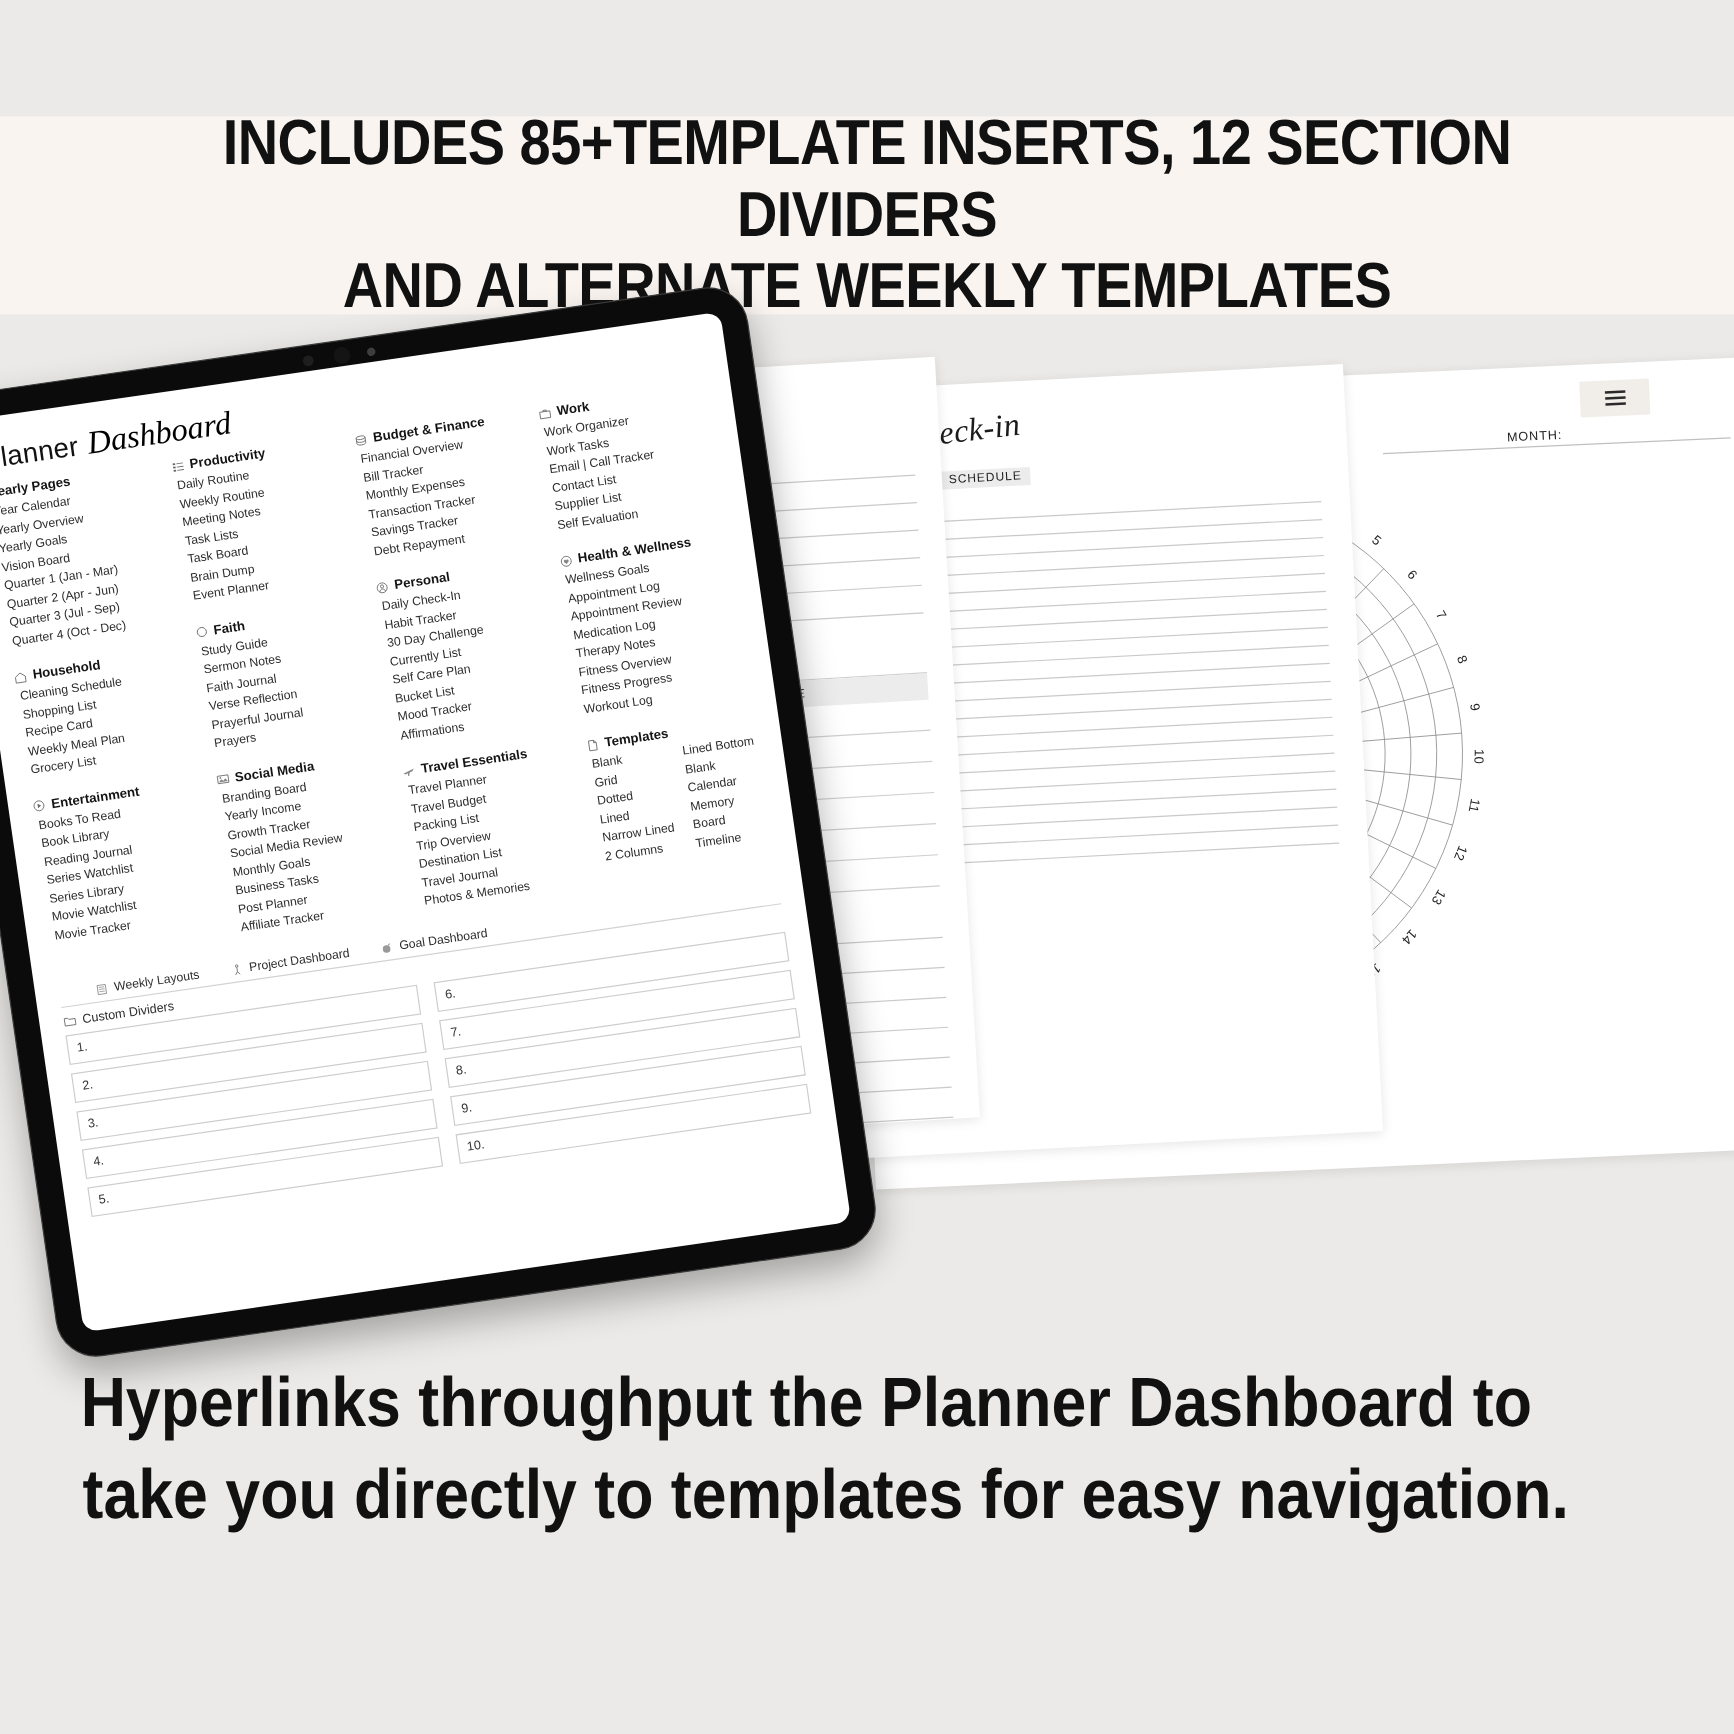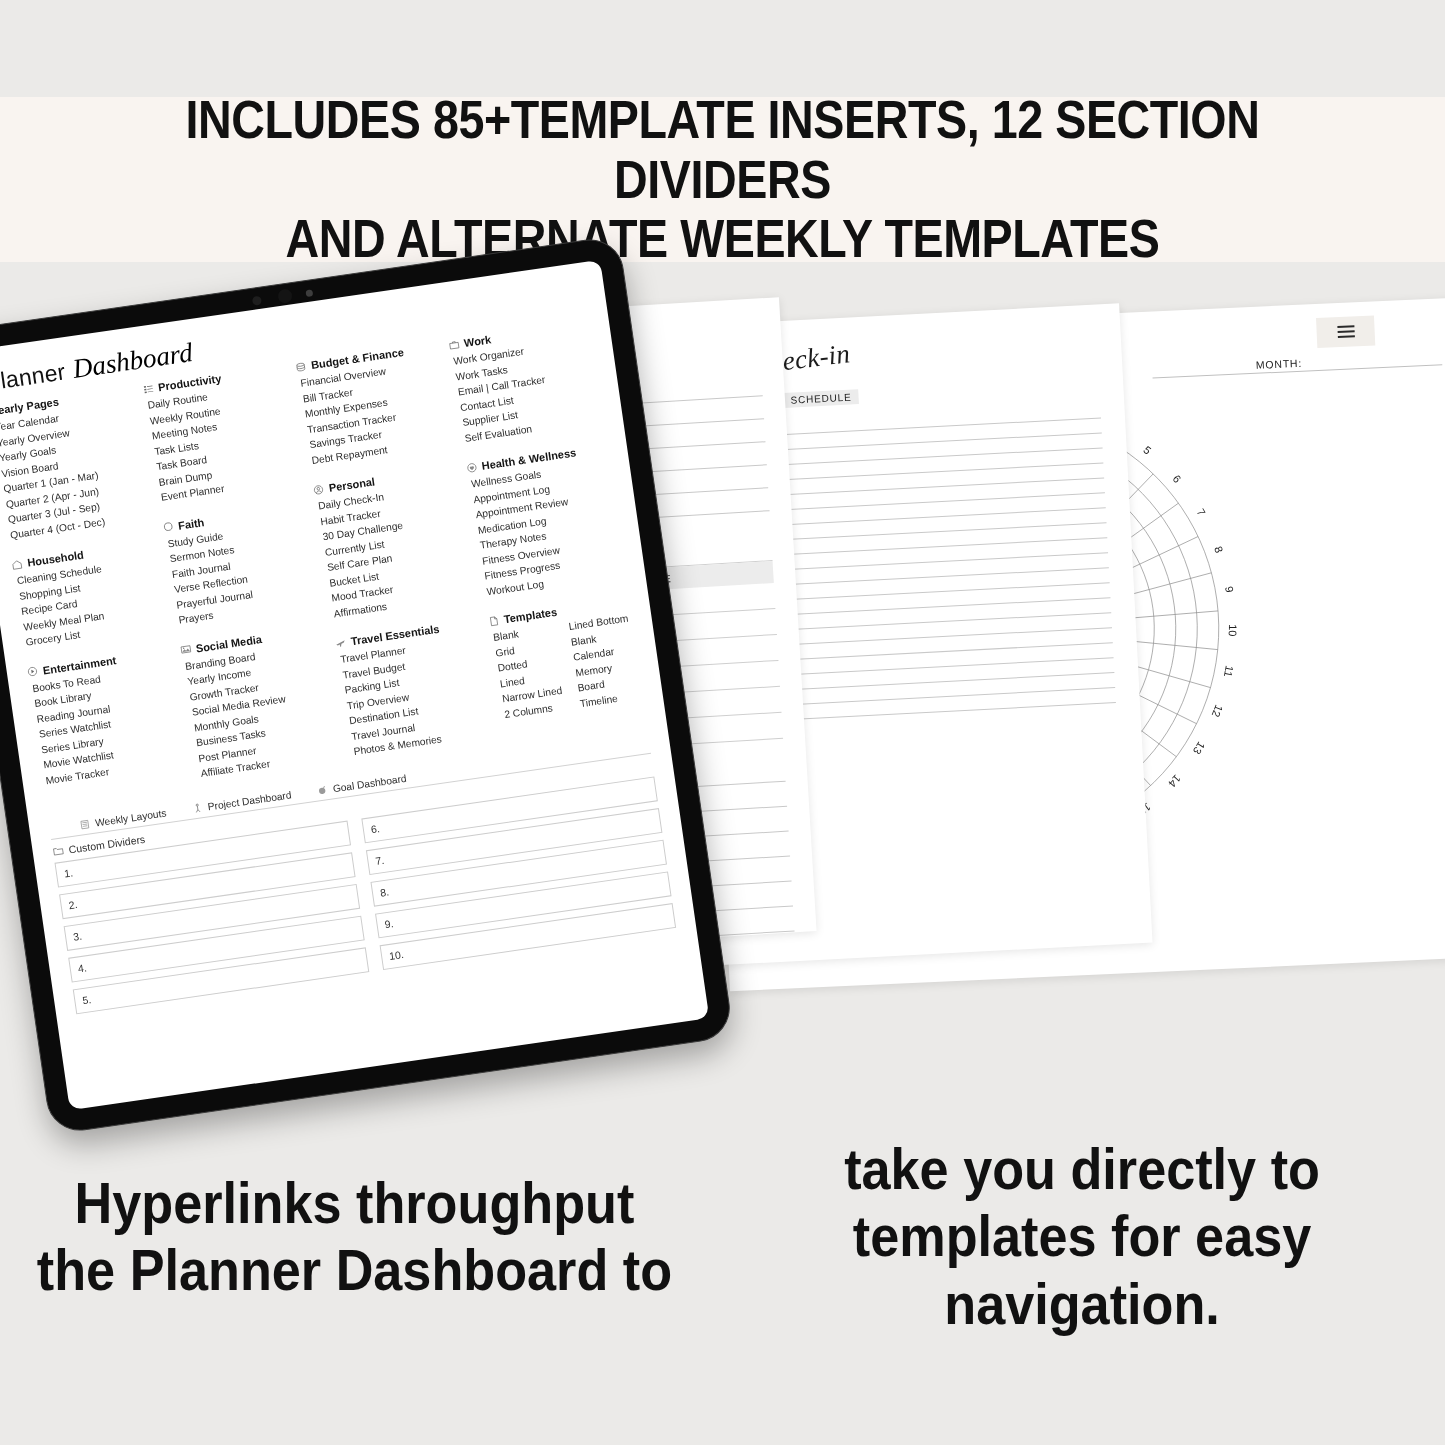--- a/index.html
+++ b/index.html
@@ -24,21 +24,21 @@
     letter-spacing:-0.5px;
     color:#111;
     line-height:1.12;
     text-align:center;
     transform:scaleX(0.88);
   }
 
   
   .footer-caption{
     position:absolute; left:0; top:1135px; width:1445px;
-    display:flex; flex-direction:row; align-items:center; gap:10px;
+    display:flex; flex-direction:column; align-items:flex-start; gap:10px;
   }
   .footer-line{
     font-family:"Liberation Sans", sans-serif;
     font-weight:700; font-size:58px; color:#111; line-height:1.16;
     text-align:center; transform:scaleX(0.9);
   }
 
   
   .stage{ position:absolute; left:0; top:262px; width:1445px; height:870px; }
 

